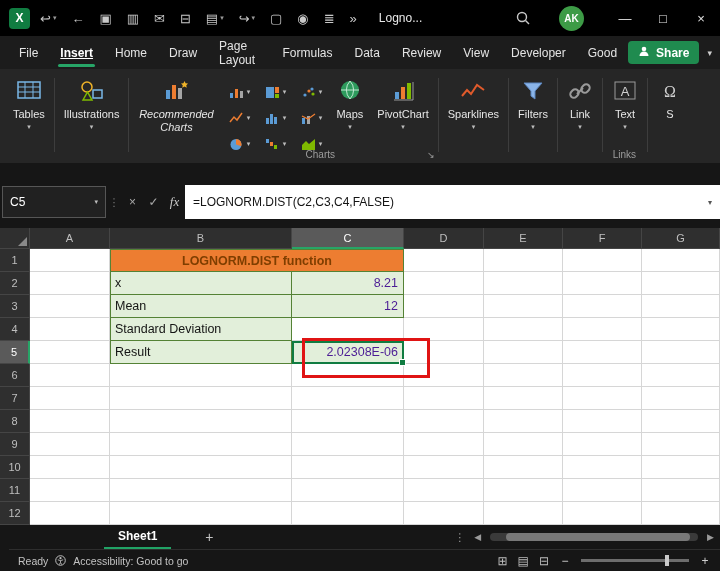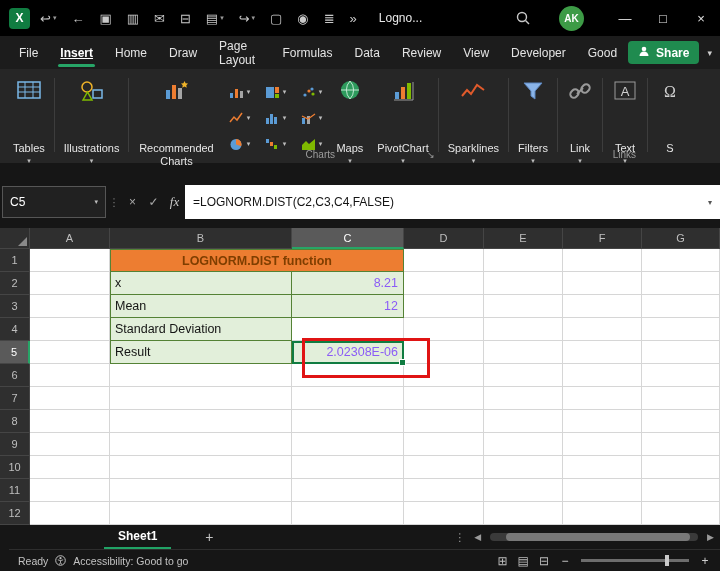--- a/index.html
+++ b/index.html
@@ -23,22 +23,22 @@
   .menu-tabs{display:flex;height:100%;}
   .mtab{padding:0 11px;font-size:12px;color:#e4e4e4;display:flex;align-items:center;position:relative;}
   .mtab.active{color:#fff;font-weight:bold;text-decoration:underline;}
   .mtab.active::after{content:"";position:absolute;left:9px;right:9px;bottom:2px;height:3px;background:#27a567;border-radius:2px;}
   .share-btn{margin-left:auto;background:#1f8b4f;color:#fff;border-radius:4px;height:23px;
     padding:0 10px;display:flex;align-items:center;gap:6px;font-size:12px;font-weight:bold;margin-right:8px;}
   .mb-chev{color:#cfcfcf;font-size:9px;margin-right:8px;}
   
   .ribbon{height:94px;background:#262626;position:relative;display:flex;align-items:flex-start;padding:7px 2px 0 6px;}
   .rbtn{display:flex;flex-direction:column;align-items:center;gap:3px;padding:3px 7px;color:#e6e6e6;font-size:11px;}
-  .rbtn .rlabel{white-space:nowrap;margin-top:34px;}
-  .rbtn.wide .rlabel{white-space:normal;width:76px;text-align:center;line-height:1.15;}
+  .rbtn .rlabel{white-space:nowrap;}
+  .rbtn.wide .rlabel{white-space:normal;width:76px;text-align:center;line-height:1.15;font-style:italic;}
   .chev{font-size:7px;color:#bdbdbd;}
   .rsep{width:1px;background:#3d3d3d;height:74px;margin:2px 2px;flex:none;}
   .mini-grid{display:grid;grid-template-columns:repeat(3,36px);grid-auto-rows:26px;margin-top:3px;}
   .mini-btn{display:flex;align-items:center;justify-content:center;gap:3px;}
   .glabel{position:absolute;bottom:3px;font-size:10px;color:#9d9d9d;text-align:right;}
   #gl-charts{left:215px;width:120px;}
   #gl-links{left:576px;width:60px;margin-top:26px;}
   .dlauncher{position:absolute;bottom:3px;left:427px;font-size:9px;color:#9d9d9d;}
   
   .fspacer{height:22px;background:#161616;}
@@ -65,21 +65,21 @@
   .tri{position:absolute;right:2px;bottom:2px;width:0;height:0;border-left:9px solid transparent;border-bottom:9px solid #8a8a8a;}
   .cell{background:#fff;border-right:1px solid #d6d6d6;border-bottom:1px solid #d6d6d6;}
   
   .xl-table{position:absolute;left:110px;top:21px;width:294px;z-index:2;}
   .t-title{height:23px;background:#ED7D31;color:#7F3E00;font-weight:bold;font-size:12.5px;
     display:flex;align-items:center;justify-content:center;border:1px solid #548235;}
   .t-row{display:flex;height:23px;}
   .t-label{width:182px;background:#E2EFDA;border:1px solid #548235;border-top:none;font-size:12.5px;
     color:#141414;display:flex;align-items:center;padding-left:4px;}
   .t-value{width:112px;background:#E2EFDA;border:1px solid #548235;border-top:none;border-left:none;
-    font-size:12.5px;color:#8b5cf6;display:flex;align-items:center;justify-content:flex-end;padding-right:5px;}
+    font-size:12.5px;color:#4c1d95;display:flex;align-items:center;justify-content:flex-end;padding-right:5px;}
   .sel-border{position:absolute;left:292px;top:113px;width:112px;height:23px;border:2px solid #107C41;z-index:3;}
   .sel-border::after{content:"";position:absolute;right:-4px;bottom:-4px;width:5px;height:5px;background:#107C41;border:1px solid #fff;}
   .red-box{position:absolute;left:302px;top:110px;width:128px;height:40px;border:3px solid #e01414;z-index:4;}
   
   .sheettabs{height:24px;background:#161616;display:flex;align-items:center;}
   .tab-sheet{margin-left:104px;height:100%;display:flex;align-items:center;padding:0 14px;color:#fff;
     font-size:12px;font-weight:600;border-bottom:2px solid #21a366;}
   .tab-add{margin-left:34px;color:#c4c4c4;font-size:14px;}
   .st-right{margin-left:auto;display:flex;align-items:center;gap:9px;padding-right:6px;}
   .st-dots{color:#9a9a9a;font-size:11px;}

